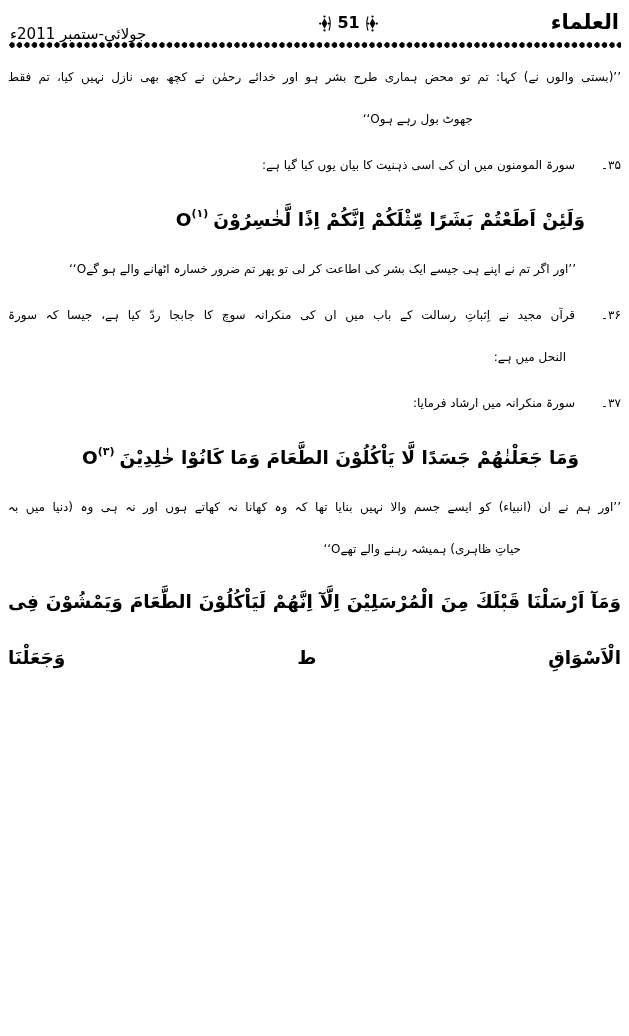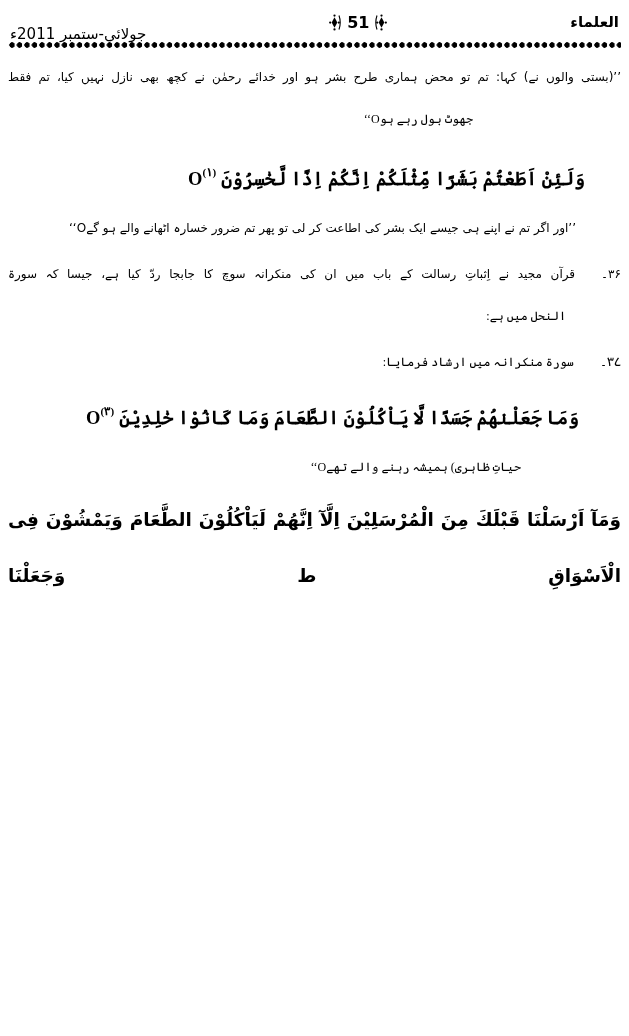--- a/index.html
+++ b/index.html
@@ -6,35 +6,35 @@
   .page{
     width:629px;height:1036px;box-sizing:border-box;
     margin:0 auto;background:#ffffff;color:#000;
     direction:rtl;
     font-family:"DejaVu Sans",sans-serif;
     padding:6px 8px 12px;
     display:flex;flex-direction:column;overflow:hidden;
   }
   
   .hdr{display:flex;justify-content:space-between;align-items:center;height:32px;padding:0 2px;flex:0 0 auto;}
-  .journal-title{font-size:15px;font-weight:bold;letter-spacing:.5px;}
-  .pageno-wrap{display:flex;align-items:center;gap:5px;font-size:16px;font-weight:bold;}
+  .journal-title{font-size:21px;font-weight:bold;letter-spacing:.5px;}
+  .pageno-wrap{display:flex;align-items:flex-end;gap:5px;font-size:16px;font-weight:bold;}
   .pageno-wrap svg{display:block;}
   .issue-date{font-size:15px;font-weight:normal;margin-top:24px;}
   
   .beads{
     flex:0 0 auto;height:8px;margin:3px 0 5px;
     background:radial-gradient(circle at 4px 4px,#000 2.5px,transparent 3px);
     background-size:7.5px 8px;background-repeat:repeat-x;
   }
   
   .u{font-size:12px;line-height:42px;white-space:normal;}
   .verse{font-size:18.5px;line-height:56px;font-weight:bold;}
   .jf{text-align:justify;text-align-last:justify;}
-  .tr{text-align:right;font-family:Liberation Serif, serif;}
+  .tr{text-align:right;}
   .tc{text-align:center;margin-left:16px;}
   .blk{margin:2px 0;}
   .secnum{margin-left:26px;}
   sup.ref{font-size:11px;font-weight:bold;vertical-align:9px;margin-right:5px;}
 </style>
 </head>
 <body>
 
 <div class="page">
 
@@ -67,40 +67,44 @@
   </div>
 
   <div class="beads"></div>
 
   <div class="blk">
     <div class="u jf">’’(بستی والوں نے) کہا: تم تو محض ہماری طرح بشر ہو اور خدائے رحمٰن نے کچھ بھی نازل نہیں کیا، تم فقط</div>
     <div class="u tr" style="padding-right:148px;">جھوٹ بول رہے ہوO‘‘</div>
   </div>
 
   <div class="blk">
+    <div class="u tr">
+      <span class="secnum">۳۵۔</span><span>سورۃ المومنون میں ان کی اسی ذہنیت کا بیان یوں کیا گیا ہے:</span>
+    </div>
     <div class="verse tr" style="padding-right:36px;">
       <span>وَلَئِنْ اَطَعْتُمْ بَشَرًا مِّثْلَكُمْ اِنَّكُمْ اِذًا لَّخٰسِرُوْنَO</span><sup class="ref">(۱)</sup>
     </div>
     <div class="u tc">’’اور اگر تم نے اپنے ہی جیسے ایک بشر کی اطاعت کر لی تو پھر تم ضرور خسارہ اٹھانے والے ہو گےO‘‘</div>
   </div>
 
   <div class="blk">
     <div class="u jf">
       <span class="secnum">۳۶۔</span><span>قرآن مجید نے اِثباتِ رسالت کے باب میں ان کی منکرانہ سوچ کا جابجا ردّ کیا ہے، جیسا کہ سورۃ</span>
     </div>
     <div class="u tr" style="padding-right:55px;">النحل میں ہے:</div>
   </div>
 
   <div class="blk">
     <div class="u tr">
       <span class="secnum">۳۷۔</span><span>سورۃ منکرانہ میں ارشاد فرمایا:</span>
     </div>
     <div class="verse tr" style="padding-right:42px;">
       <span>وَمَا جَعَلْنٰهُمْ جَسَدًا لَّا يَاْكُلُوْنَ الطَّعَامَ وَمَا كَانُوْا خٰلِدِيْنَO</span><sup class="ref">(۳)</sup>
     </div>
+    <div class="u jf">’’اور ہم نے ان (انبیاء) کو ایسے جسم والا نہیں بنایا تھا کہ وہ کھانا نہ کھاتے ہوں اور نہ ہی وہ (دنیا میں بہ</div>
     <div class="u tr" style="padding-right:100px;">حیاتِ ظاہری) ہمیشہ رہنے والے تھےO‘‘</div>
   </div>
 
   <div class="blk">
     <div class="verse jf">وَمَآ اَرْسَلْنَا قَبْلَكَ مِنَ الْمُرْسَلِيْنَ اِلَّآ اِنَّهُمْ لَيَاْكُلُوْنَ الطَّعَامَ وَيَمْشُوْنَ فِی الْاَسْوَاقِ ط وَجَعَلْنَا</div>
 
   </div>
 
 </div>
 

